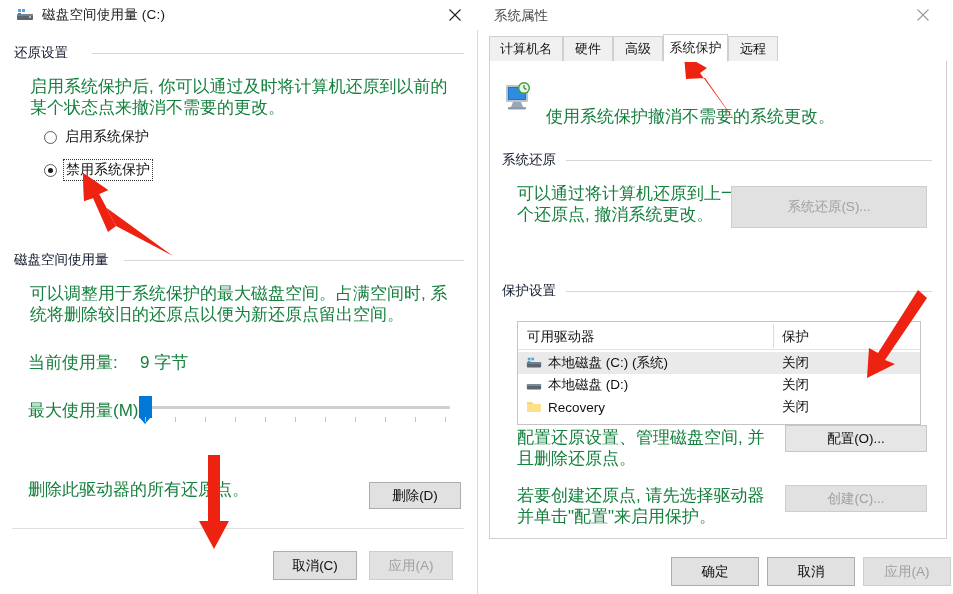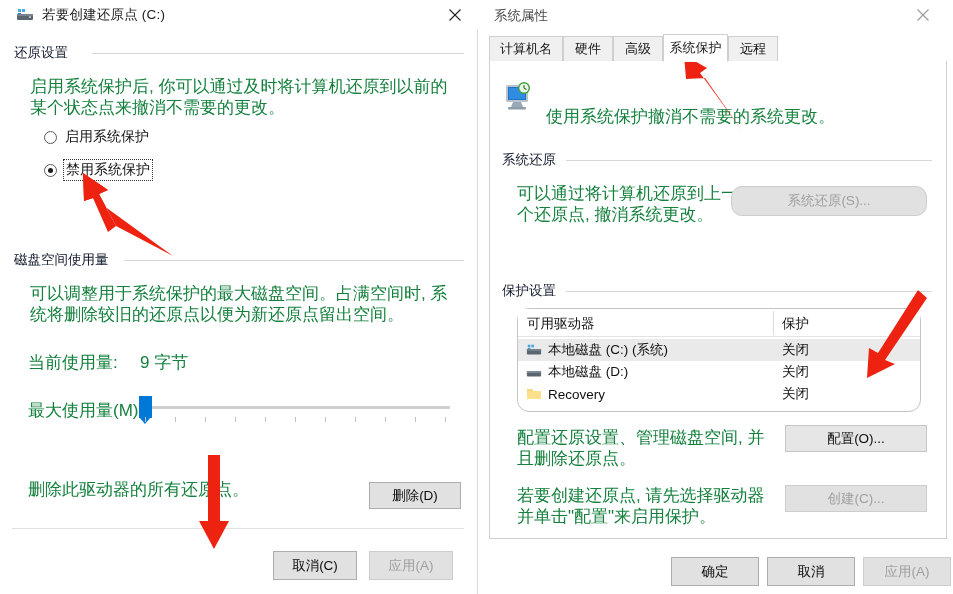--- a/index.html
+++ b/index.html
@@ -148,21 +148,21 @@
     <span id="left-title-icon">
       <svg width="18" height="14" viewBox="0 0 18 14">
         <rect x="1" y="6" width="16" height="6" rx="1" fill="#5b6570"></rect>
         <rect x="1" y="6" width="16" height="2" fill="#78838f"></rect>
         <rect x="2" y="1" width="3" height="3" fill="#4aa8e0"></rect>
         <rect x="6" y="1" width="3" height="3" fill="#4aa8e0"></rect>
         <rect x="2" y="5" width="3" height="1.2" fill="#2f7fb5"></rect>
         <circle cx="14" cy="9" r="1" fill="#cfd6dc"></circle>
       </svg>
     </span>
-    <div id="left-title-text">若要创建还原点 (C:)</div>
+    <div id="left-title-text">磁盘空间使用量 (C:)</div>
     <div class="win-close" style="left:440px;top:0;">
       <svg width="12" height="12" viewBox="0 0 12 12">
         <line x1="0.5" y1="0.5" x2="11.5" y2="11.5" stroke="#222" stroke-width="1.1"></line>
         <line x1="11.5" y1="0.5" x2="0.5" y2="11.5" stroke="#222" stroke-width="1.1"></line>
       </svg>
     </div>
   </div>
 
   <div class="group-head" style="left:14px;top:44px;width:450px;">
     <span class="gh-label">还原设置</span>
@@ -264,28 +264,28 @@
         <line x1="24" y1="7" x2="26.4" y2="8.4" stroke="#2c6f29" stroke-width="1.1"></line>
       </svg>
     </span>
     <div class="body-text" style="left:56px;top:22px;margin-top:23px;">使用系统保护撤消不需要的系统更改。</div>
 
     <div class="group-head" style="left:12px;top:90px;width:430px;">
       <span class="gh-label">系统还原</span>
       <span class="gh-rule" style="left:64px;width:366px;"></span>
     </div>
     <div class="body-text" style="left:27px;top:122px;width:230px;">可以通过将计算机还原到上一个还原点, 撤消系统更改。</div>
-    <div class="btn disabled" style="left:241px;top:125px;width:196px;height:30px;border-radius:11px;">系统还原(S)...</div>
+    <div class="btn disabled" style="left:241px;top:125px;width:196px;height:42px;">系统还原(S)...</div>
 
     <div class="group-head" style="left:12px;top:221px;width:430px;">
       <span class="gh-label">保护设置</span>
       <span class="gh-rule" style="left:64px;width:366px;"></span>
     </div>
 
-    <div id="drive-list" style="left:27px;top:247px;width:404px;height:104px;border-radius:12px;">
+    <div id="drive-list" style="left:27px;top:260px;width:404px;height:104px;">
       <div id="drive-header">
         <span class="dh-cell" style="left:9px;">可用驱动器</span>
         <span id="drive-col-split" style="left:255px;"></span>
         <span class="dh-cell" style="left:264px;">保护</span>
       </div>
 
       <div class="drive-row selected" style="top:30px;">
         <span class="drive-icon">
           <svg width="16" height="14" viewBox="0 0 18 14">
             <rect x="1" y="6" width="16" height="6" rx="1" fill="#5b6570"></rect>

